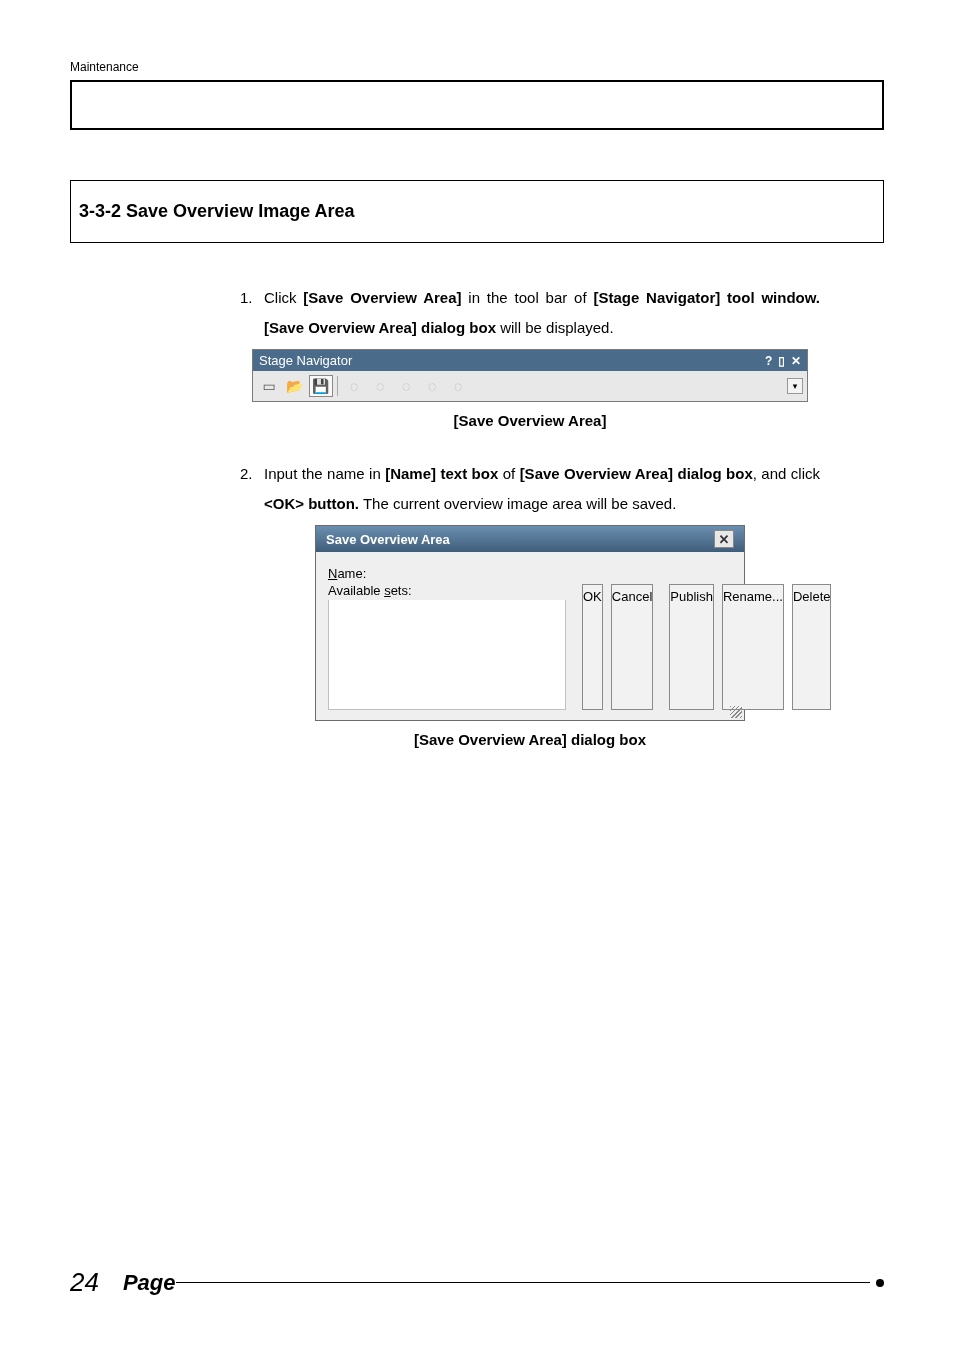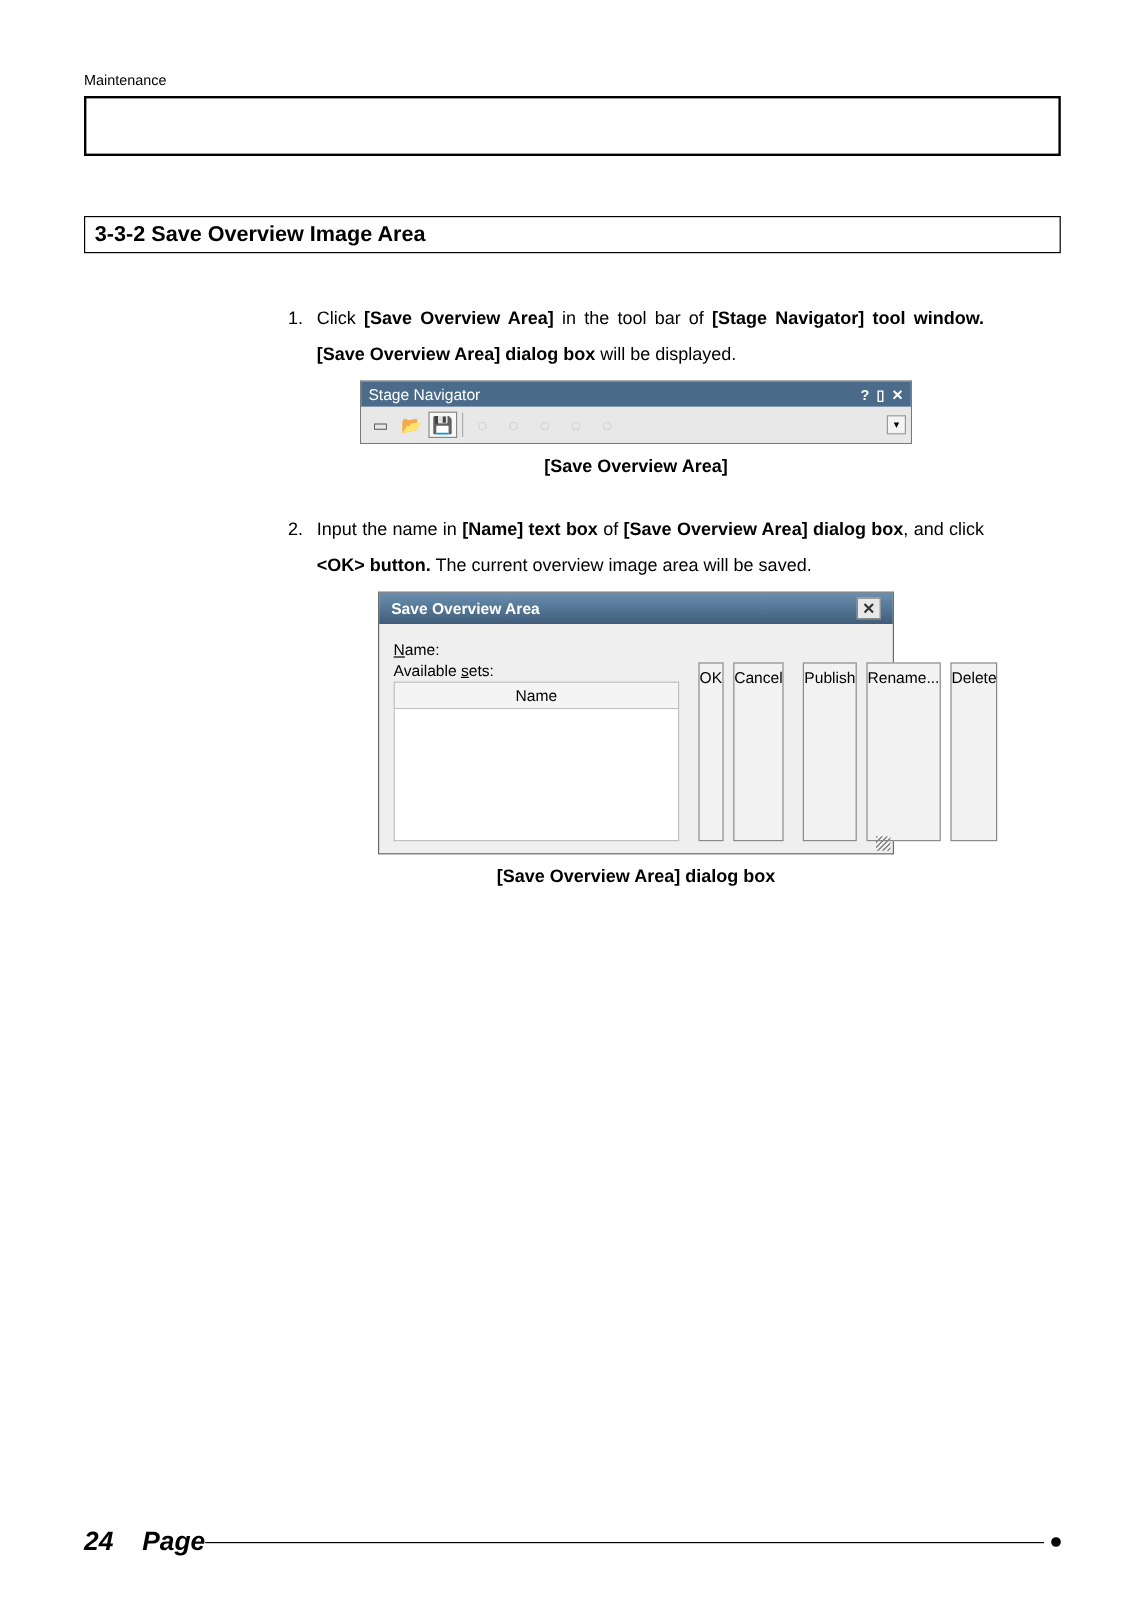--- a/index.html
+++ b/index.html
@@ -1,30 +1,30 @@
 <!DOCTYPE html>
 <html><head>
 <meta charset="utf-8">
 <style>
   * { box-sizing: border-box; margin: 0; padding: 0; }
   html, body { width: 954px; height: 1350px; background: #fff; font-family: Arial, Helvetica, sans-serif; color: #000; }
   .page { position: relative; width: 954px; height: 1350px; padding: 60px 70px 40px 70px; }
   .header-text { font-size: 12px; margin-bottom: 6px; }
   .header-rule { border: 2px solid #000; height: 50px; }
-  .section-title-box { border: 1px solid #000; padding: 4px 8px; margin-top: 50px; }
+  .section-title-box { border: 1px solid #000; padding: 20px 8px; margin-top: 50px; }
   .section-title { font-size: 18px; font-weight: bold; }
   .content { margin-top: 40px; margin-left: 170px; width: 580px; }
   .step { display: flex; font-size: 15px; line-height: 2.0; margin-bottom: 6px; text-align: justify; }
   .step-num { width: 24px; flex-shrink: 0; }
   .step-body { flex: 1; }
   .bold { font-weight: bold; }
   .caption { text-align: center; font-weight: bold; font-size: 15px; margin: 10px 0 30px 0; }
 
   
-  .toolwin { width: 460px; margin: 4px auto 0 auto; border: 1px solid #7a7a7a; background: #ececec; }
+  .toolwin { width: 556px; margin: 4px auto 0 auto; border: 1px solid #7a7a7a; background: #ececec; }
   .toolwin-title { background: #4a6b8a; color: #fff; font-size: 13px; padding: 3px 6px; display: flex; align-items: center; }
   .toolwin-title .spacer { flex: 1; }
   .toolwin-title .ctl { font-weight: bold; margin-left: 6px; font-size: 12px; }
   .toolwin-bar { background: #e8e8e8; padding: 4px 4px; display: flex; align-items: center; gap: 2px; }
   .tb-btn { width: 24px; height: 22px; border: 1px solid transparent; display: inline-flex; align-items: center; justify-content: center; font-size: 14px; color: #555; }
   .tb-btn.active { border: 1px solid #888; background: #f8f8f8; }
   .tb-sep { width: 1px; height: 20px; background: #aaa; margin: 0 2px; }
   .tb-drop { margin-left: auto; width: 16px; height: 16px; border: 1px solid #999; background: #f4f4f4; font-size: 9px; display: flex; align-items: center; justify-content: center; }
 
   
@@ -40,21 +40,21 @@
   .dlg-input { width: 100%; border: 1px solid #7a9ab5; background: #fff; padding: 3px 4px; font-size: 13px; margin-bottom: 10px; }
   .dlg-listhead { border: 1px solid #bfbfbf; background: #f4f4f4; padding: 3px 0; text-align: center; font-size: 13px; }
   .dlg-list { border: 1px solid #bfbfbf; border-top: none; background: #fff; height: 110px; }
   .dlg-btn { border: 1px solid #8a8a8a; background: #f2f2f2; padding: 4px 0; text-align: center; font-size: 13px; color: #000; }
   .dlg-btn.disabled { color: #000000; }
   .dlg-gap { height: 18px; }
   .resize-grip { position: absolute; right: 2px; bottom: 2px; width: 12px; height: 12px; background:
     repeating-linear-gradient(135deg, #888 0 1px, transparent 1px 3px); }
 
   .footer { position: absolute; bottom: 52px; left: 70px; right: 70px; display: flex; align-items: center; }
-  .footer-num { font-style: italic; font-weight: bold; font-size: 22px; margin-right: 24px; }
+  .footer-num { font-style: italic; font-weight: normal; font-size: 26px; margin-right: 24px; }
   .footer-page { font-style: italic; font-weight: bold; font-size: 22px; margin-right: 0; }
   .footer-line { flex: 1; height: 1px; background: #000; }
   .footer-dot { width: 8px; height: 8px; background: #000; border-radius: 50%; margin-left: 6px; }
 </style>
 </head>
 <body>
 
 <div class="page">
 
   <div class="header-text">Maintenance</div>
@@ -113,21 +113,20 @@
         <span class="dialog-close">✕</span>
       </div>
       <div class="dialog-body">
         <div class="dlg-left">
           <div class="dlg-label">
             <span class="ul">N</span><span>ame:</span>
           </div>
           <div class="dlg-label">
             <span>Available </span><span class="ul">s</span><span>ets:</span>
           </div>
-          <div class="dlg-listhead">Name</div>
           <div class="dlg-list"></div>
         </div>
         <div class="dlg-right">
           <div class="dlg-btn">OK</div>
           <div class="dlg-btn">Cancel</div>
           <div class="dlg-gap"></div>
           <div class="dlg-btn disabled">
             <span class="ul">P</span><span>ublish</span>
           </div>
           <div class="dlg-btn disabled">

